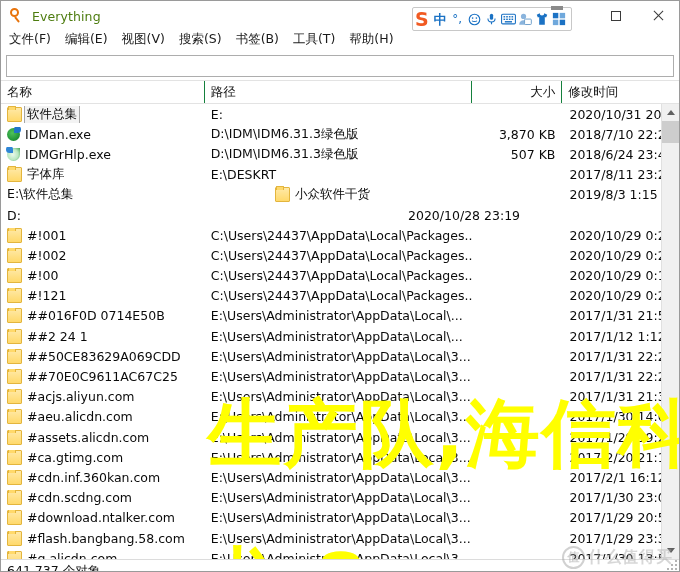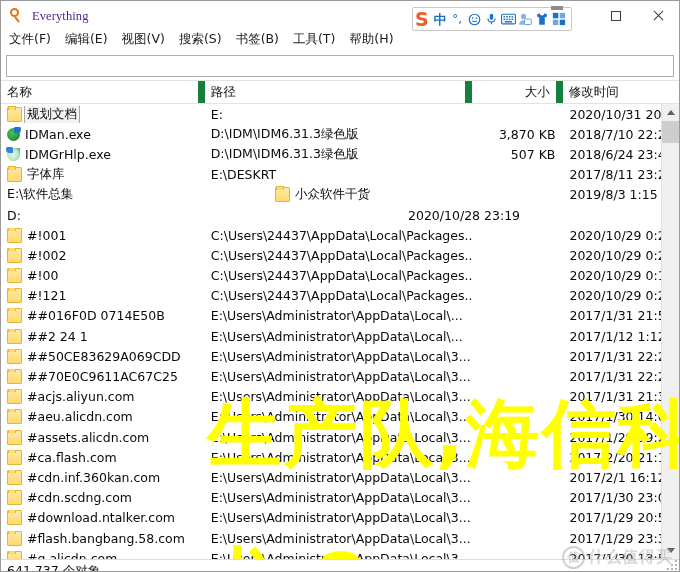--- a/index.html
+++ b/index.html
@@ -12,21 +12,21 @@
   }
   .app{position:relative;width:680px;height:572px;box-sizing:border-box;
        border:1px solid #9a9a9a;background:#fff;overflow:hidden;}
 
   
   .titlebar{height:30px;background:#ffffff;display:flex;align-items:center;
             position:relative;}
   .app-icon{width:16px;height:16px;margin-left:8px;margin-right:7px;position:relative;flex:0 0 auto;}
   .app-icon .ring{position:absolute;left:1px;top:0px;width:9px;height:9px;border:2px solid #e8740c;border-radius:50%;box-sizing:border-box;}
   .app-icon .handle{position:absolute;left:7px;top:8px;width:2px;height:7px;background:#e8740c;transform:rotate(-38deg);border-radius:1px;}
-  .title-text{font-size:12.5px;color:#4c1d95;letter-spacing:.1px;font-family:Liberation Serif, serif;}
+  .title-text{font-size:12.5px;color:#4d7c0f;letter-spacing:.1px;}
 
   .winbtns{position:absolute;right:0;top:0;height:30px;display:flex;}
   .winbtn{width:42px;height:30px;display:flex;align-items:center;justify-content:center;}
   .winbtn .sq{width:10px;height:10px;border:1px solid #3a3a3a;box-sizing:border-box;}
   .winbtn .x{position:relative;width:12px;height:12px;}
   .winbtn .x:before,.winbtn .x:after{content:"";position:absolute;left:0;top:5px;width:13px;height:1px;background:#3a3a3a;}
   .winbtn .x:before{transform:rotate(45deg);}
   .winbtn .x:after{transform:rotate(-45deg);}
 
   
@@ -49,21 +49,21 @@
   .searchbox{height:20px;border:1px solid #adadad;background:#fff;
              box-shadow:inset 0 0 0 1px #fff;}
   .searchbox input{width:100%;height:18px;border:0;outline:0;font-size:12px;
                    padding:0 3px;box-sizing:border-box;background:transparent;
                    font-family:"DejaVu Sans","Liberation Sans",sans-serif;}
 
   
   .header{display:flex;height:22px;background:#fff;border-bottom:1px solid #e3e3e3;
           border-top:1px solid #e3e3e3;position:relative;}
   .hcell{font-size:12.5px;color:#111;display:flex;align-items:center;
-         padding:0 6px;box-sizing:border-box;border-right:7px solid #15803d;}
+         padding:0 6px;box-sizing:border-box;border-right:1px solid #15803d;}
   .hcell.name{width:228px;}
   .hcell.path{width:300px;}
   .hcell.size{width:100px;justify-content:flex-end;}
   .hcell.date{width:130px;border-right:none;}
 
   
   .listwrap{position:relative;height:455px;overflow:hidden;}
   .row{display:flex;height:20.2px;align-items:center;white-space:nowrap;}
   .cell{font-size:12.5px;color:#0a0a0a;box-sizing:border-box;overflow:hidden;
         text-overflow:clip;white-space:nowrap;}
@@ -218,21 +218,21 @@
     <div class="hcell path">路径</div>
     <div class="hcell size">大小</div>
     <div class="hcell date">修改时间</div>
   </div>
 
   <div class="listwrap">
     <div id="rows">
         <div class="row">
           <div class="cell c-name">
             <div class="ico folder"></div>
-            <span class="nm sel">规划文档</span>
+            <span class="nm sel">软件总集</span>
           </div>
           <div class="cell c-path">E:</div>
           <div class="cell c-size"></div>
           <div class="cell c-date">2020/10/31 20:41</div>
         </div>
         <div class="row">
           <div class="cell c-name">
             <div class="ico idm"></div>
             <span class="nm">IDMan.exe</span>
           </div>
@@ -367,21 +367,21 @@
             <div class="ico folder"></div>
             <span class="nm">#assets.alicdn.com</span>
           </div>
           <div class="cell c-path">E:\Users\Administrator\AppData\Local\3...</div>
           <div class="cell c-size"></div>
           <div class="cell c-date">2017/1/29 19:25</div>
         </div>
         <div class="row">
           <div class="cell c-name">
             <div class="ico folder"></div>
-            <span class="nm">#ca.flash.com</span>
+            <span class="nm">#ca.gtimg.com</span>
           </div>
           <div class="cell c-path">E:\Users\Administrator\AppData\Local\3...</div>
           <div class="cell c-size"></div>
           <div class="cell c-date">2017/2/20 21:18</div>
         </div>
         <div class="row">
           <div class="cell c-name">
             <div class="ico folder"></div>
             <span class="nm">#cdn.inf.360kan.com</span>
           </div>

